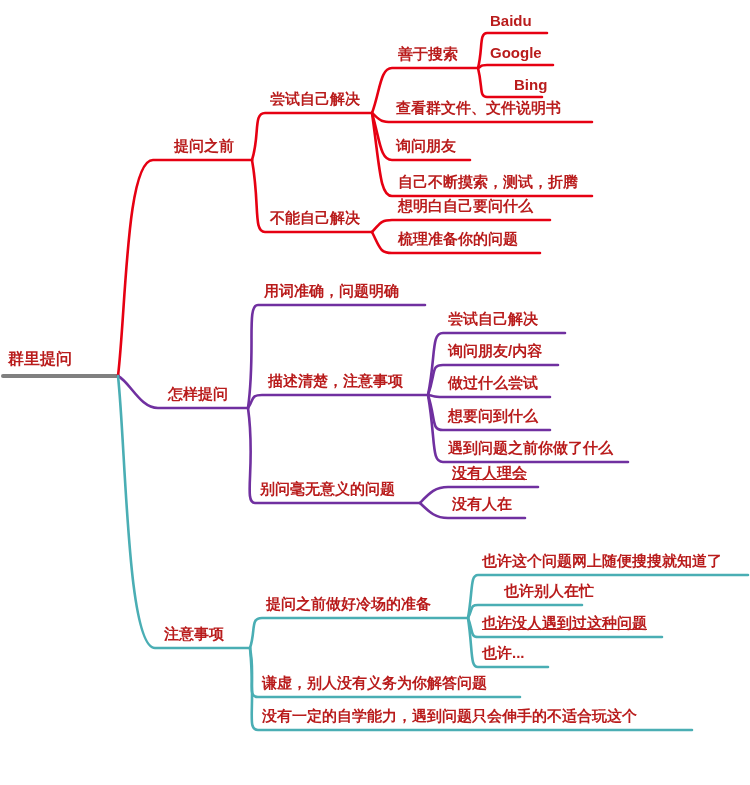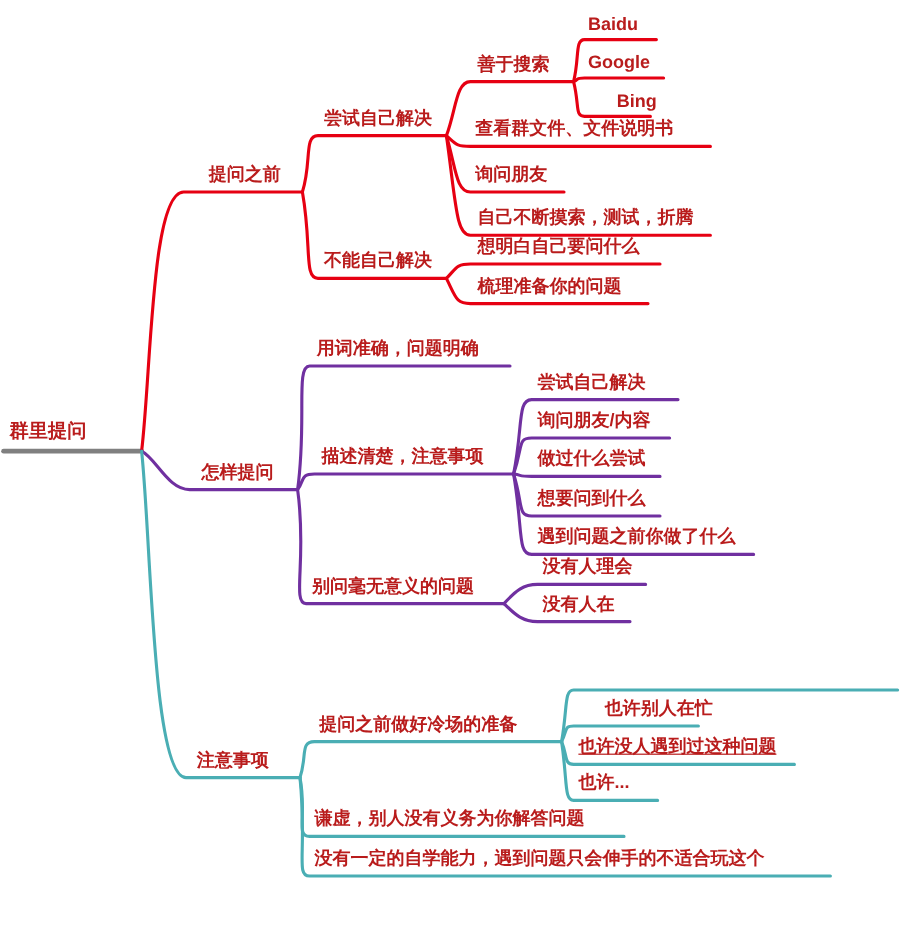--- a/index.html
+++ b/index.html
@@ -97,24 +97,25 @@
 
   <div class="node" style="left:168px; top:385px;">怎样提问</div>
   <div class="node" style="left:264px; top:282px;">用词准确，问题明确</div>
   <div class="node" style="left:268px; top:372px;">描述清楚，注意事项</div>
   <div class="node" style="left:448px; top:310px;">尝试自己解决</div>
   <div class="node" style="left:448px; top:342px;">询问朋友/内容</div>
   <div class="node" style="left:448px; top:374px;">做过什么尝试</div>
   <div class="node" style="left:448px; top:407px;">想要问到什么</div>
   <div class="node" style="left:260px; top:480px;">别问毫无意义的问题</div>
   <div class="node" style="left:448px; top:439px;">遇到问题之前你做了什么</div>
-  <div class="node" style="left:452px; top:464px;">没有人理会</div>
+  <div class="node" style="left:452px; top:464px;text-decoration:underline;">没有人理会</div>
   <div class="node" style="left:452px; top:495px;">没有人在</div>
 
   <div class="node" style="left:164px; top:625px;">注意事项</div>
   <div class="node" style="left:266px; top:595px;">提问之前做好冷场的准备</div>
+  <div class="node" style="left:482px; top:552px;">也许这个问题网上随便搜搜就知道了</div>
   <div class="node" style="left:504px; top:582px;">也许别人在忙</div>
   <div class="node" style="left:482px; top:614px;text-decoration:underline;">也许没人遇到过这种问题</div>
   <div class="node" style="left:482px; top:644px;">也许...</div>
   <div class="node" style="left:262px; top:707px;">没有一定的自学能力，遇到问题只会伸手的不适合玩这个</div>
   <div class="node" style="left:262px; top:674px;">谦虚，别人没有义务为你解答问题</div>
 
 </div>
 
 </body></html>

